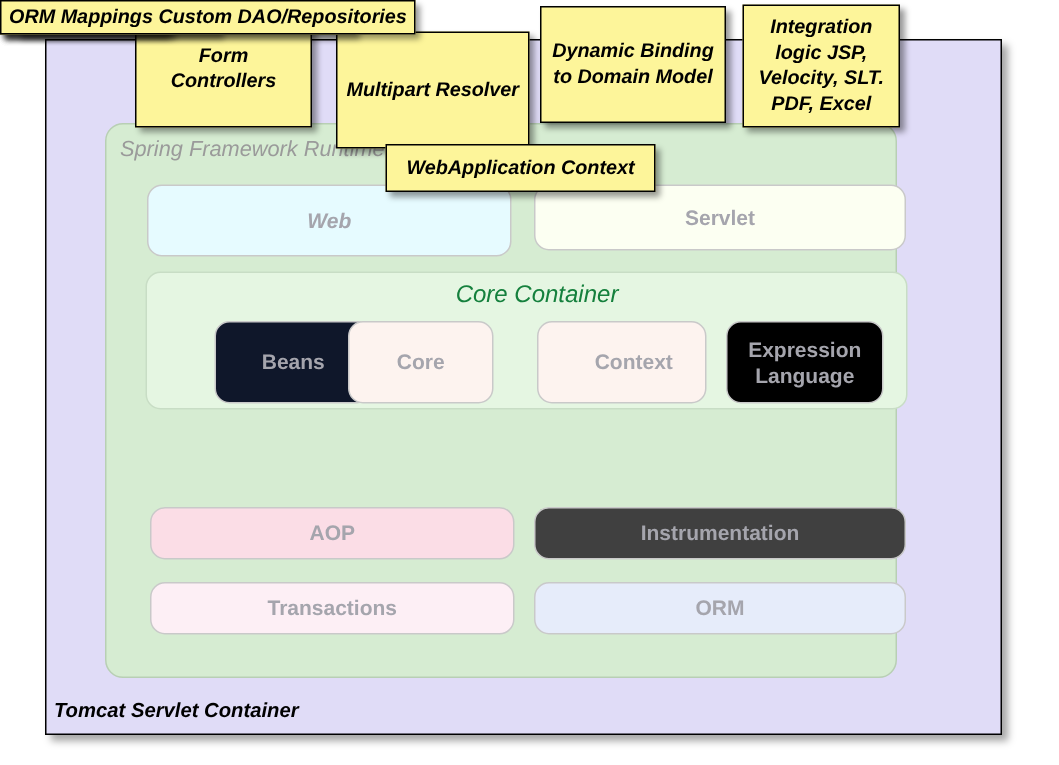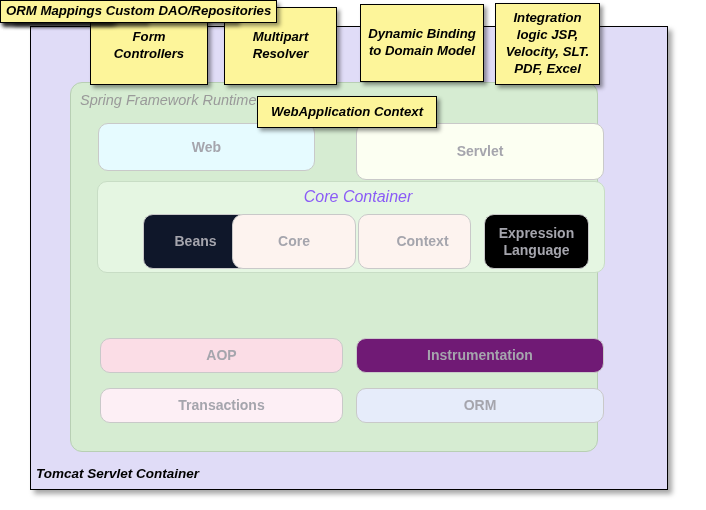--- a/index.html
+++ b/index.html
@@ -72,22 +72,22 @@
     display: flex;
     align-items: center;
     justify-content: center;
     text-align: center;
     font-size: 14px;
     font-weight: bold;
     color: #a5a5ad;
     line-height: 1.15;
   }
 
-  .mod-web      { left: 98px;  top: 123px; width: 217px; height: 48px; background: #e6fbff; }
-  .mod-servlet  { left: 356px; top: 123px; width: 248px; height: 57px; background: #fcfff2; }
+  .mod-web      { left: 98px;  top: 123px; width: 243px; height: 48px; background: #e6fbff; font-style: italic; }
+  .mod-servlet  { left: 356px; top: 123px; width: 248px; height: 44px; background: #fcfff2; }
 
   
   .core-container {
     position: absolute;
     left: 97px;
     top: 181px;
     width: 508px;
     height: 92px;
     background: #e5f6e2;
     border: 1px solid #c8ddc5;
@@ -95,30 +95,30 @@
     box-sizing: border-box;
   }
   .core-container-label {
     position: absolute;
     left: 97px;
     top: 188px;
     width: 522px;
     text-align: center;
     font-size: 16px;
     font-style: italic;
-    color: #8b5cf6;
+    color: #15803d;
   }
 
   .mod-beans    { left: 110px; top: 214px; width: 105px; height: 55px; background: #0f172a; margin-left: 33px; }
-  .mod-core     { left: 232px; top: 214px; width: 124px; height: 55px; background: #fdf3ef; border-radius: 11px; }
+  .mod-core     { left: 232px; top: 214px; width: 97px; height: 55px; background: #fdf3ef; }
   .mod-context  { left: 358px; top: 214px; width: 113px; height: 55px; background: #fdf3ef; padding-left: 16px; }
   .mod-el       { left: 484px; top: 214px; width: 105px; height: 55px; background: #000000; }
 
   .mod-aop      { left: 100px; top: 338px; width: 243px; height: 35px; background: #fbdde6; }
-  .mod-instr    { left: 356px; top: 338px; width: 248px; height: 35px; background: #701a75; }
+  .mod-instr    { left: 356px; top: 338px; width: 248px; height: 35px; background: #404040; }
   .mod-trans    { left: 100px; top: 388px; width: 243px; height: 35px; background: #fdeff5; }
   .mod-orm      { left: 356px; top: 388px; width: 248px; height: 35px; background: #e6ecfa; }
 
   
   .note {
     position: absolute;
     box-sizing: border-box;
     background: #fdf59a;
     border: 1.5px solid #000000;
     box-shadow: 3px 3px 4px rgba(0,0,0,0.40);
@@ -129,21 +129,21 @@
     font-size: 13.2px;
     font-weight: bold;
     font-style: italic;
     color: #000000;
     line-height: 1.28;
     padding: 2px 5px;
     z-index: 20;
   }
 
   .note-form-controllers { left: 90px;  top: 7px;   width: 118px; height: 78px; }
-  .note-multipart        { left: 224px; top: 7px;   width: 113px; height: 78px; }
+  .note-multipart        { left: 224px; top: 21px;   width: 129px; height: 78px; }
   .note-dynamic-binding  { left: 360px; top: 4px;   width: 124px; height: 78px; }
   .note-integration      { left: 495px; top: 3px;   width: 105px; height: 82px; }
   .note-webapp-context   { left: 257px; top: 96px;  width: 180px; height: 32px; }
   .note-sending-email    { left: 11px;  top": 0;    }
   .note-sending-email    { left: 11px;  top: 226px; width: 80px;  height: 69px; }
   .note-remote-access    { left: 625px; top: 217px; width: 77px;  height: 75px; }
   .note-custom-domain    { left: 247px; top: 270px; width: 211px; height: 67px; font-size: 14.5px; }
   .note-declarative      { left: 178px; top: 420px; width: 180px; height: 45px; }
   .note-orm-mappings     { left: 336px; top: 450px; width: 187px; height: 45px; }
 </style>

